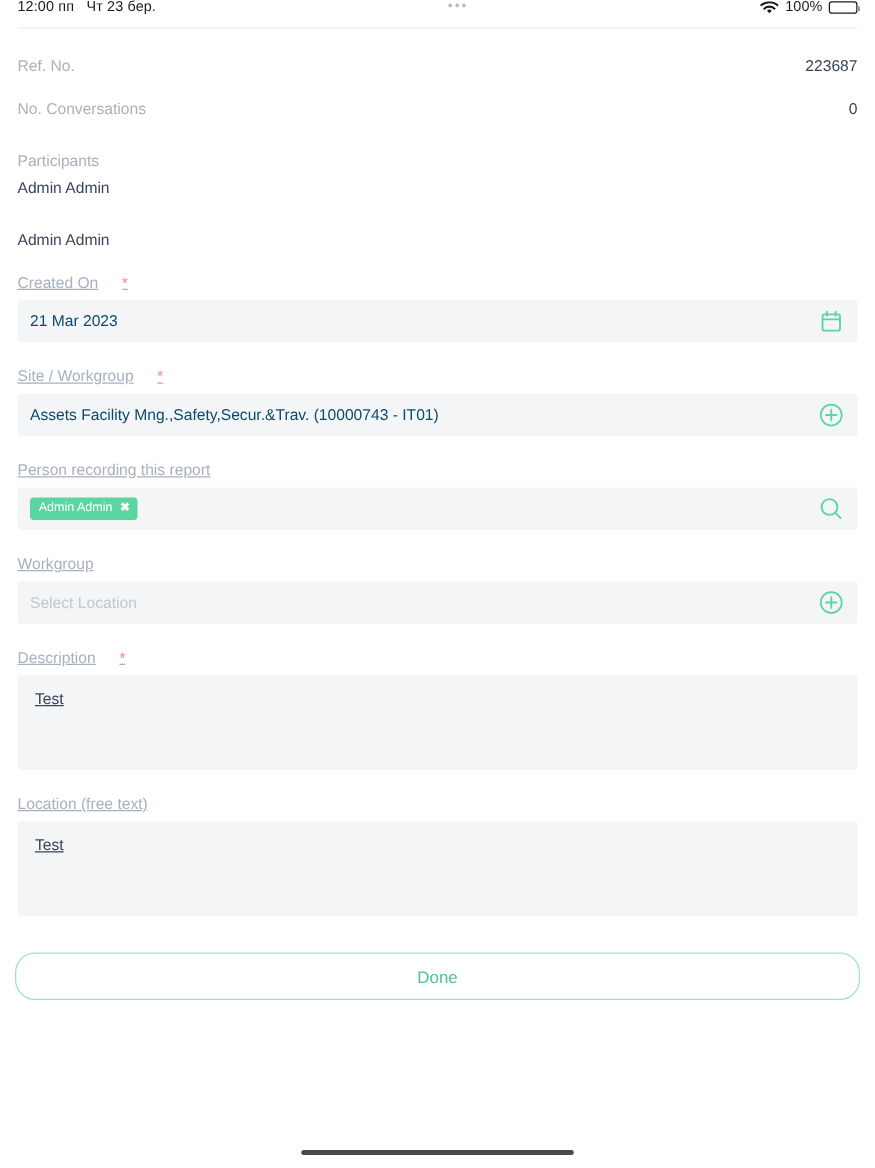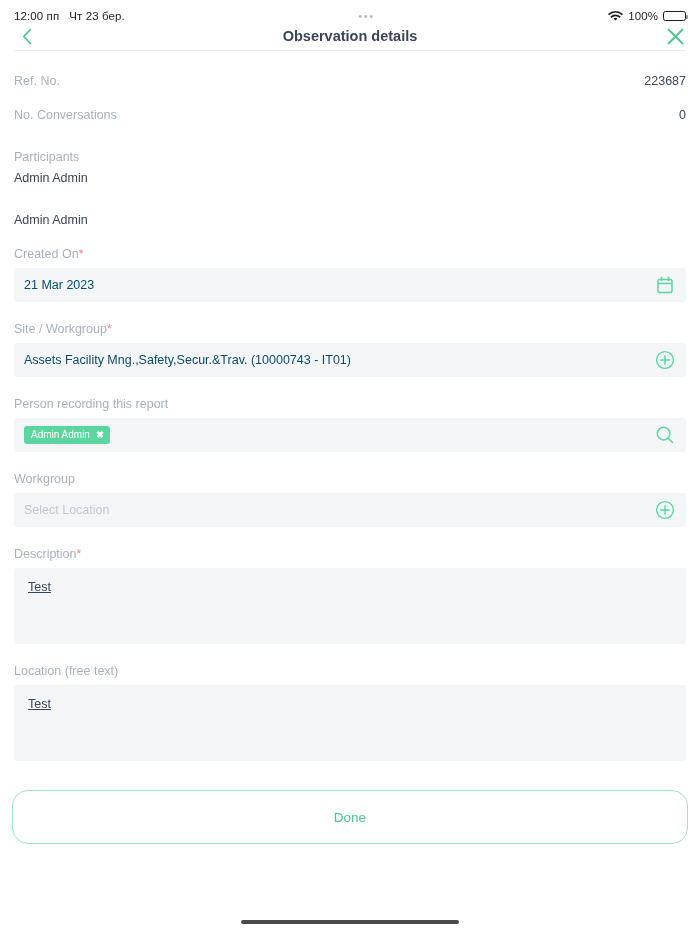--- a/index.html
+++ b/index.html
@@ -17,21 +17,21 @@
     width: 700px;
     height: 934px;
     background: #ffffff;
     overflow: hidden;
   }
 
   
   .status-bar {
     height: 22px;
     display: flex;
-    align-items: flex-end;
+    align-items: flex-start;
     padding: 0 14px;
     font-size: 11.5px;
     color: #1c1c1e;
     letter-spacing: 0.1px;
     gap: 43px;
   }
   .status-left { display: flex; align-items: baseline; gap: 10px; white-space: nowrap; }
   .status-center { flex: 1; display: flex; justify-content: center; align-items: center; }
   .status-dots { letter-spacing: 1.6px; color: #b9b9bd; font-size: 11px; line-height: 1; }
   .status-right { display: flex; align-items: center; gap: 5px; white-space: nowrap; }
@@ -124,21 +124,22 @@
     color: #3b4559;
   }
 
   .field-group { padding: 20px 2px 0 2px; }
   .field-label {
     font-size: 12.5px;
     color: #a9b0bd;
     margin-bottom: 7px;
     display: flex;
     align-items: flex-start;
-    gap: 0;
+    gap: 19px;
+    text-decoration: underline;
   }
   .req { color: #ff7f7f; font-size: 12px; }
 
   .field-box {
     position: relative;
     background: #f4f5f6;
     border-radius: 3px;
     height: 34px;
     display: flex;
     align-items: center;
@@ -192,21 +193,21 @@
   .textarea-text {
     font-size: 12.5px;
     color: #3b4559;
     text-decoration: underline;
   }
 
   
   .done-wrap { padding: 29px 12px 0 12px; }
   .done-btn {
     width: 100%;
-    height: 54px;
+    height: 38px;
     background: #ffffff;
     border: 1px solid #9fe3c4;
     border-radius: 16px;
     color: #4bc58c;
     font-size: 13.5px;
     font-family: "Liberation Sans", sans-serif;
     cursor: pointer;
     display: flex;
     align-items: center;
     justify-content: center;
@@ -245,34 +246,20 @@
           <path d="M7.5 1.6 A9.3 9.3 0 0 0 1.1 4.2 L0 3 A11 11 0 0 1 15 3 L13.9 4.2 A9.3 9.3 0 0 0 7.5 1.6 Z" fill="#1c1c1e"></path>
         </svg>
       </span>
       <span>100%</span>
       <span class="battery">
         <span class="battery-fill"></span>
       </span>
     </div>
   </div>
 
-  <div class="nav-bar">
-    <div class="nav-back">
-      <svg width="10" height="17" viewBox="0 0 10 17">
-        <polyline points="8.5,1.5 1.8,8.5 8.5,15.5" fill="none" stroke="#4bc58c" stroke-width="1.7" stroke-linecap="round" stroke-linejoin="round"></polyline>
-      </svg>
-    </div>
-    <div class="nav-title">Observation details</div>
-    <div class="nav-close">
-      <svg width="17" height="17" viewBox="0 0 17 17">
-        <line x1="1.5" y1="1.5" x2="15.5" y2="15.5" stroke="#4bc58c" stroke-width="1.8" stroke-linecap="round"></line>
-        <line x1="15.5" y1="1.5" x2="1.5" y2="15.5" stroke="#4bc58c" stroke-width="1.8" stroke-linecap="round"></line>
-      </svg>
-    </div>
-  </div>
   <div class="nav-divider"></div>
 
   <div class="content">
 
     <div class="kv-row first">
       <span class="kv-label">Ref. No.</span>
       <span class="kv-value">223687</span>
     </div>
 
     <div class="kv-row">

